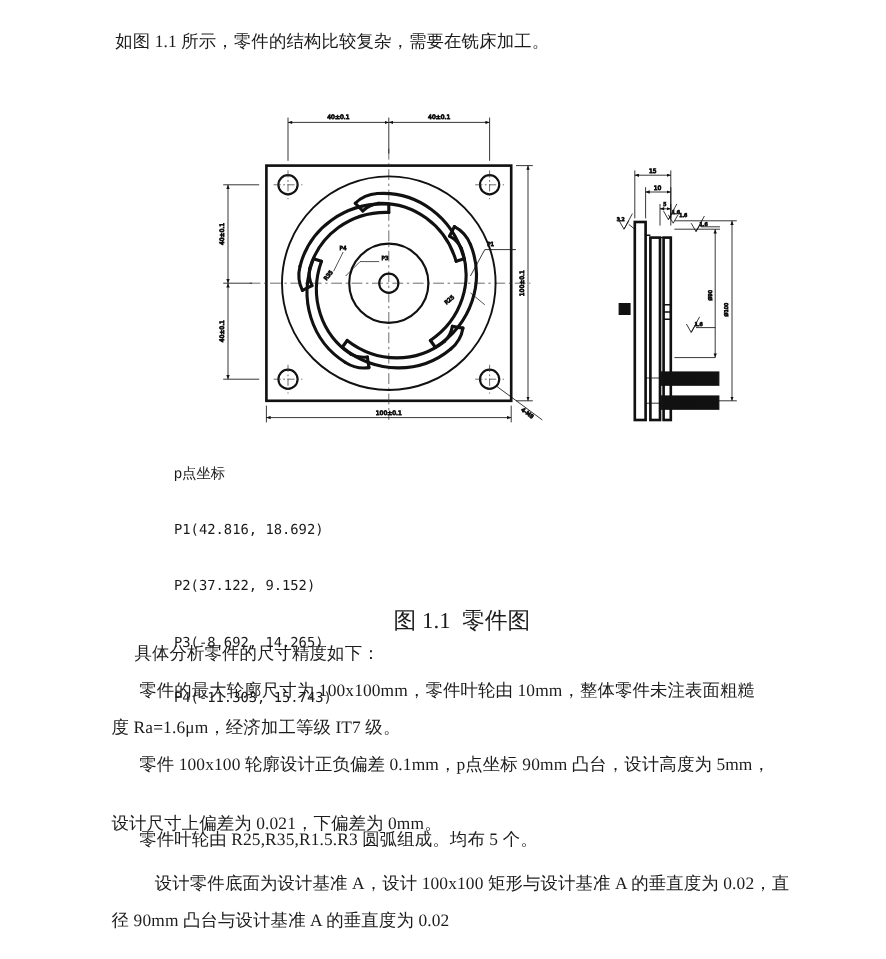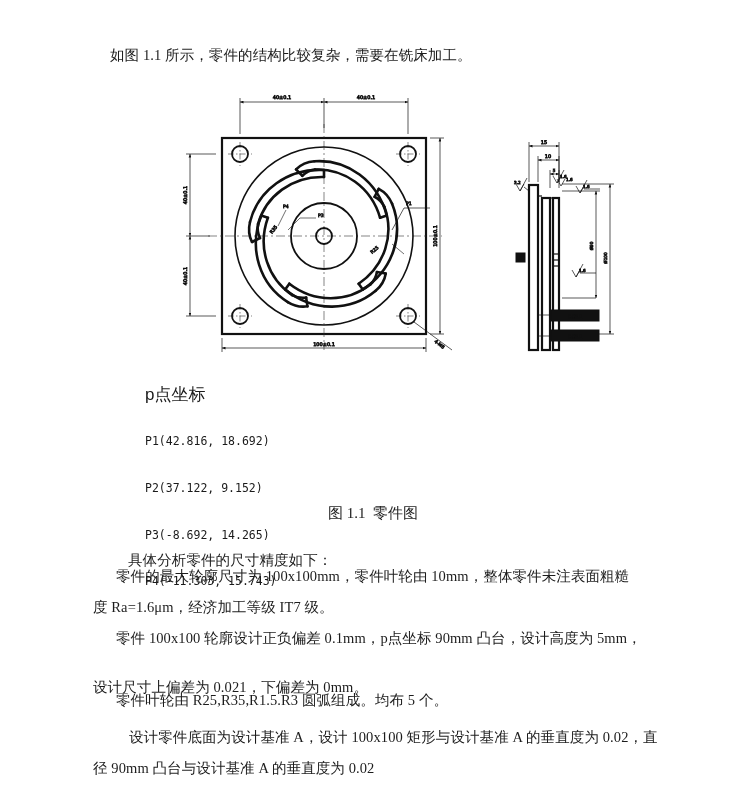--- a/index.html
+++ b/index.html
@@ -22,39 +22,39 @@
     position: absolute;
     font-size: 14.5px;
     line-height: 30px;
     color: #1c1c1c;
     white-space: pre;
     letter-spacing: 0.1px;
   }
 
   .caption {
     position: absolute;
-    font-size: 15px;
+    font-size: 19px;
     color: #1c1c1c;
     white-space: pre;
   }
 
   
   #pcoords {
     position: absolute;
     left: 145px;
     top: 356px;
     font-family: "DejaVu Sans Mono", "Liberation Mono", monospace;
     font-size: 11.5px;
     line-height: 15.6px;
     color: #1a1a1a;
     white-space: pre;
   }
   #pcoords .pc-title {
     font-family: "Liberation Sans", sans-serif;
-    font-size: 17px;
+    font-size: 12px;
   }
 
   
   #drawing {
     position: absolute;
     left: 0px;
     top: 58px;
     width: 738px;
     height: 300px;
   }
@@ -72,21 +72,21 @@
   }
   .leadertext {
     font-family: "DejaVu Sans", sans-serif;
     font-size: 4.6px;
     fill: #111;
   }
 </style>
 </head>
 <body>
 
-<div class="para" style="left:110px; top:20px;margin-top:20px;">如图 1.1 所示，零件的结构比较复杂，需要在铣床加工。</div>
+<div class="para" style="left:96px; top:20px;">如图 1.1 所示，零件的结构比较复杂，需要在铣床加工。</div>
 
 <div id="drawing">
 <svg width="738" height="300" viewBox="0 0 738 300" xmlns="http://www.w3.org/2000/svg">
   <defs>
     <marker id="ar" markerWidth="6" markerHeight="6" refX="5" refY="2" orient="auto">
       <path d="M0,0 L5,2 L0,4 z" fill="#111"></path>
     </marker>
     <marker id="arr" markerWidth="6" markerHeight="6" refX="0" refY="2" orient="auto">
       <path d="M5,0 L0,2 L5,4 z" fill="#111"></path>
     </marker>
@@ -329,20 +329,20 @@
 <div id="pcoords">
   <div class="pc-title">p点坐标</div>
   <div>P1(42.816, 18.692)</div>
   <div>P2(37.122, 9.152)</div>
   <div>P3(-8.692, 14.265)</div>
   <div>P4(-11.303, 15.743)</div>
 </div>
 
 <div class="caption" style="left:328px; top:504px;">图 1.1  零件图</div>
 
-<div class="para" style="left:128px; top:530px;margin-top:15px;">具体分析零件的尺寸精度如下：</div>
+<div class="para" style="left:112px; top:530px;">具体分析零件的尺寸精度如下：</div>
 <div class="para" style="left:116px; top:561px;">零件的最大轮廓尺寸为 100x100mm，零件叶轮由 10mm，整体零件未注表面粗糙</div>
 <div class="para" style="left:93px; top:592px;text-align:center;">度 Ra=1.6μm，经济加工等级 IT7 级。</div>
 <div class="para" style="left:116px; top:623px;">零件 100x100 轮廓设计正负偏差 0.1mm，p点坐标 90mm 凸台，设计高度为 5mm，</div>
 <div class="para" style="left:93px; top:672px;">设计尺寸上偏差为 0.021，下偏差为 0mm。</div>
 <div class="para" style="left:116px; top:685px;">零件叶轮由 R25,R35,R1.5.R3 圆弧组成。均布 5 个。</div>
 <div class="para" style="left:129px; top:722px;">设计零件底面为设计基准 A，设计 100x100 矩形与设计基准 A 的垂直度为 0.02，直</div>
 <div class="para" style="left:93px; top:753px;text-align:center;">径 90mm 凸台与设计基准 A 的垂直度为 0.02</div>
 
 </body></html>

